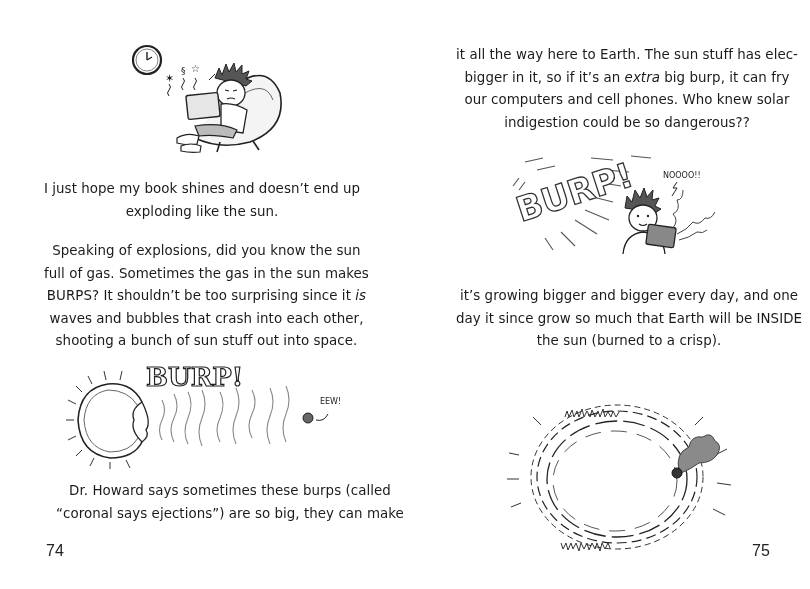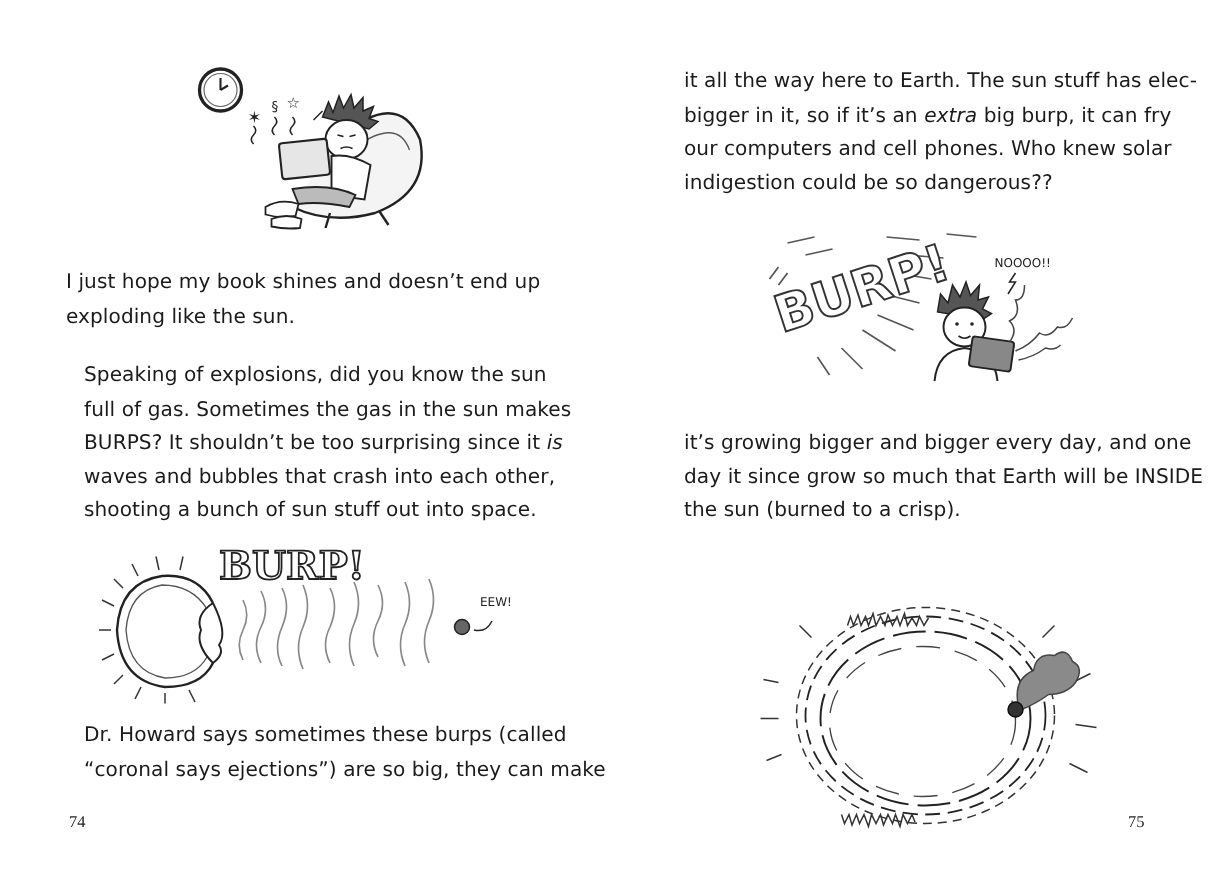--- a/index.html
+++ b/index.html
@@ -3,22 +3,22 @@
 <meta charset="utf-8">
 <style>
   html, body { margin:0; padding:0; background:#ffffff; }
   body { width:810px; height:589px; position:relative; overflow:hidden;
          font-family:"DejaVu Sans", sans-serif; color:#1a1a1a; }
   .page { position:absolute; top:0; height:589px; }
   #page-left { left:0; width:405px; }
   #page-right { left:405px; width:405px; }
   .para { position:absolute; font-size:13.4px; line-height:22.5px; letter-spacing:0.05px;
           margin:0; white-space:nowrap; color:#1b1b1b; }
-  .para .line { display:block; }
-  .folio { position:absolute; font-family:Liberation Serif, serif; font-size:11px; color:#222; }
+  .para .line { display:block;text-align:center; }
+  .folio { position:absolute; font-family:Liberation Sans, sans-serif; font-size:16px; color:#222; }
   .illus { position:absolute; }
   svg { display:block; }
   .sfx { font-family:"DejaVu Sans", sans-serif; font-size:8px; fill:#222; }
 </style>
 </head>
 <body>
 
 <div class="page" id="page-left">
 
   <div class="illus" style="left:125px; top:38px; width:170px; height:118px;">
@@ -59,21 +59,21 @@
       <path d="M70 40 q3 3 0 6 q-3 3 0 6" fill="none" stroke="#222" stroke-width="1"></path>
       <line x1="84" y1="42" x2="90" y2="36" stroke="#222" stroke-width="1"></line>
     </svg>
   </div>
 
   <p class="para" style="left:44px; top:178px;">
     <span class="line">I just hope my book shines and doesn’t end up</span>
     <span class="line">exploding like the sun.</span>
   </p>
 
-  <p class="para" style="left:44px; top:240px;margin-left:12px;">
+  <p class="para" style="left:44px; top:240px;">
     <span class="line">Speaking of explosions, did you know the sun</span>
     <span class="line">full of gas. Sometimes the gas in the sun makes</span>
     <span class="line"><span>BURPS? It shouldn’t be too surprising since it </span><em>is</em></span>
     <span class="line">waves and bubbles that crash into each other,</span>
     <span class="line">shooting a bunch of sun stuff out into space.</span>
   </p>
 
   <div class="illus" style="left:62px; top:358px; width:296px; height:112px;">
     <svg width="296" height="112" viewBox="0 0 296 112">
 

